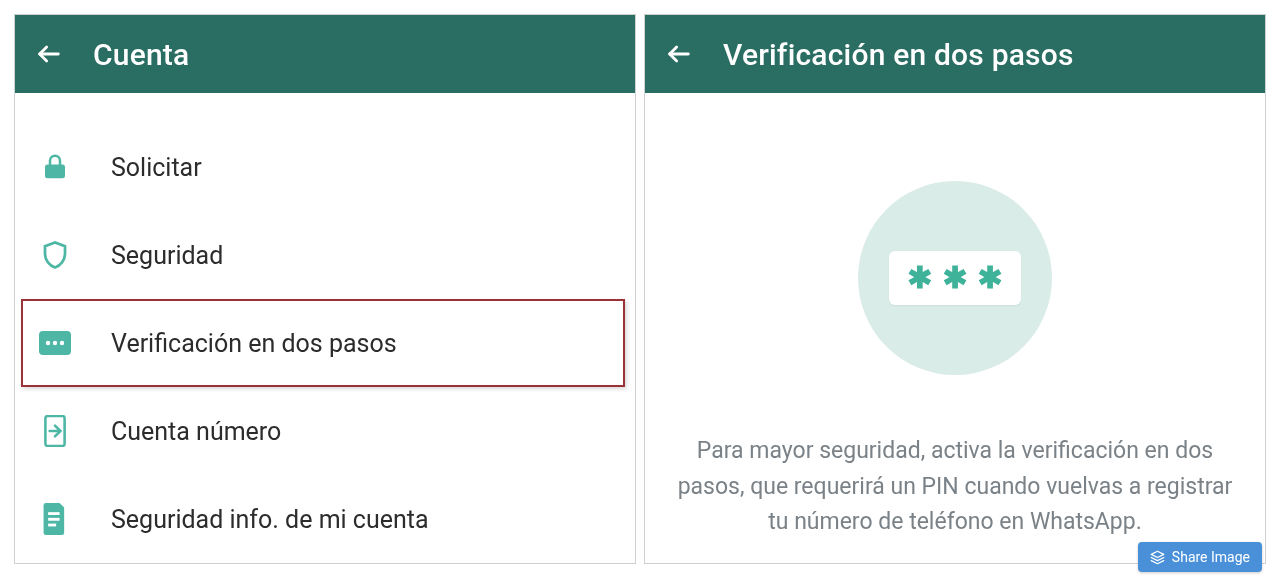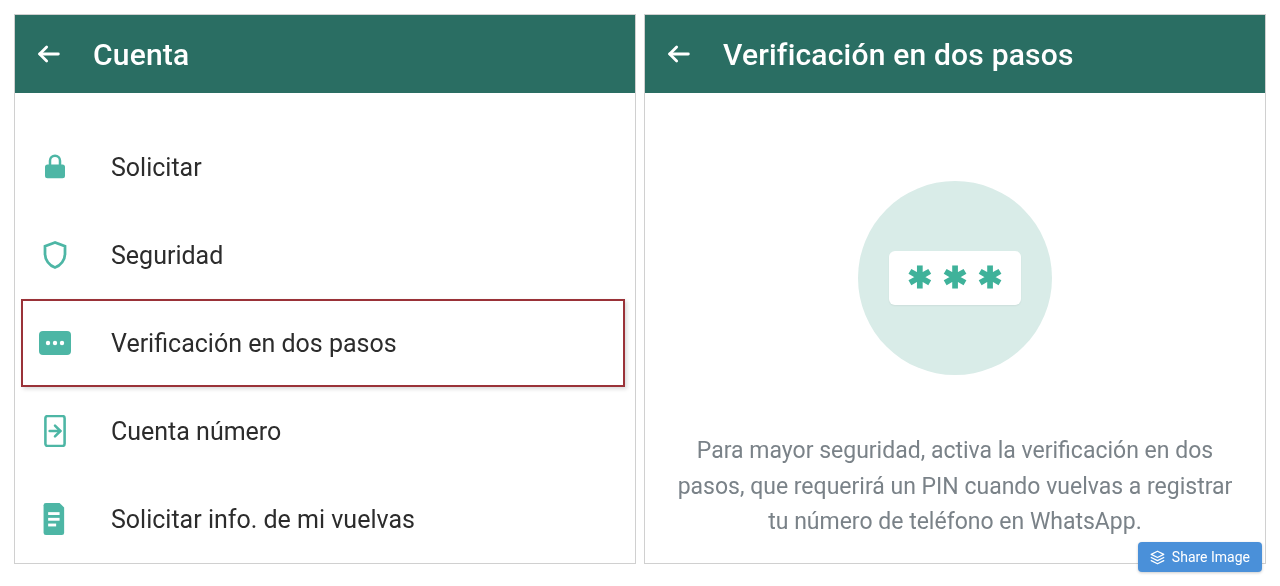--- a/index.html
+++ b/index.html
@@ -188,21 +188,21 @@
       </div>
       <div class="menu-item">
         <span class="menu-icon">
           <svg width="28" height="32" viewBox="0 0 24 28" fill="#4db6a5">
               <path d="M4 0h12l4 4v22a2 2 0 0 1-2 2H4a2 2 0 0 1-2-2V2a2 2 0 0 1 2-2z"></path>
               <rect x="6" y="8" width="10" height="2.5" fill="#fff"></rect>
               <rect x="6" y="13" width="10" height="2.5" fill="#fff"></rect>
               <rect x="6" y="18" width="7" height="2.5" fill="#fff"></rect>
             </svg>
         </span>
-        <span class="menu-label">Solicitar info. de mi vuelvas</span>
+        <span class="menu-label">Seguridad info. de mi cuenta</span>
       </div>
     </div>
   </div>
 
   <div class="panel">
     <div class="header">
       <div class="back">
         <svg width="28" height="28" viewBox="0 0 24 24" fill="none" stroke="#fff" stroke-width="2.4" stroke-linecap="round" stroke-linejoin="round">
             <line x1="20" y1="12" x2="4" y2="12"></line>
             <polyline points="10 18 4 12 10 6"></polyline>

